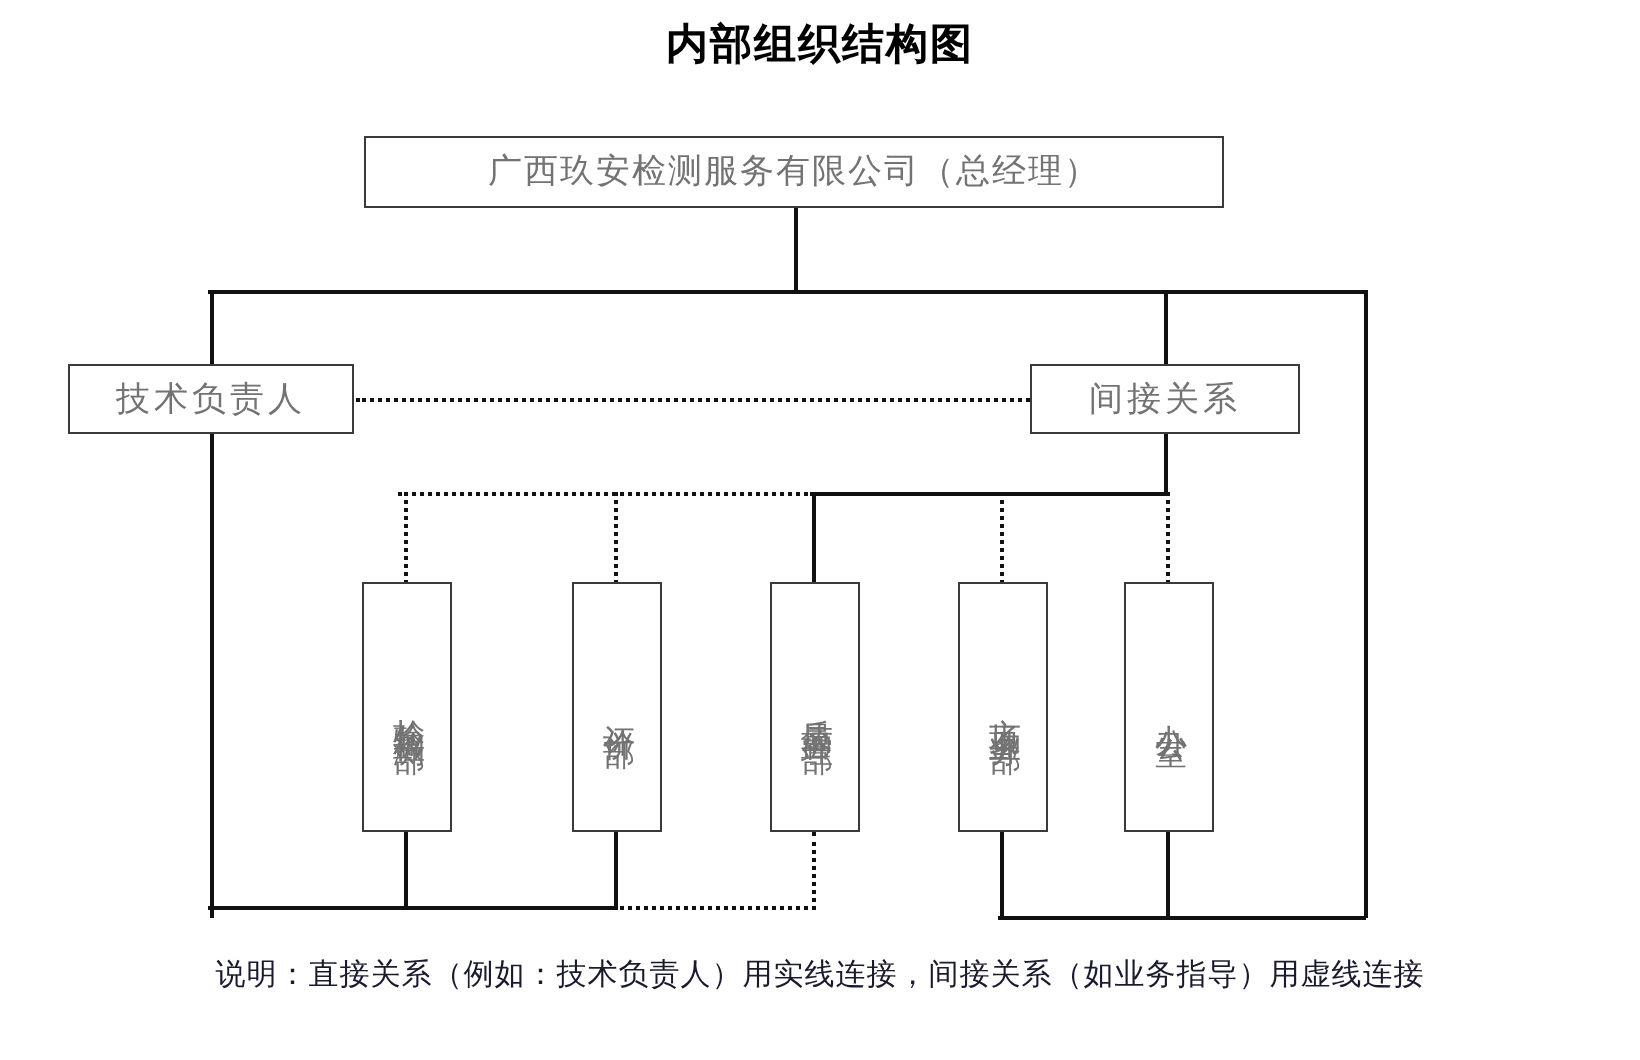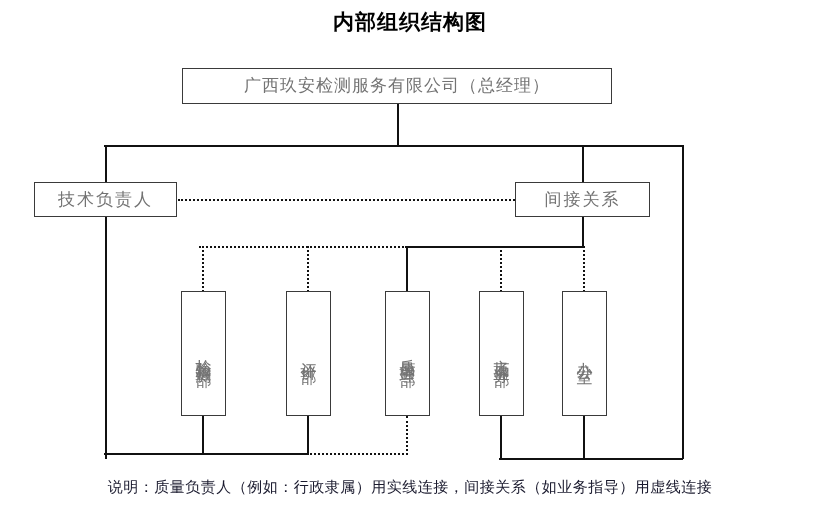--- a/index.html
+++ b/index.html
@@ -177,15 +177,15 @@
   </div>
 
   <div class="node node-dept dept-4">
     <span>市场业务部</span>
   </div>
 
   <div class="node node-dept dept-5">
     <span>办公室</span>
   </div>
 
-  <div class="legend">说明：质量负责人（例如：行政隶属）用实线连接，间接关系（如业务指导）用虚线连接</div>
+  <div class="legend">说明：直接关系（例如：技术负责人）用实线连接，间接关系（如业务指导）用虚线连接</div>
 
 </div>
 
 </body></html>

